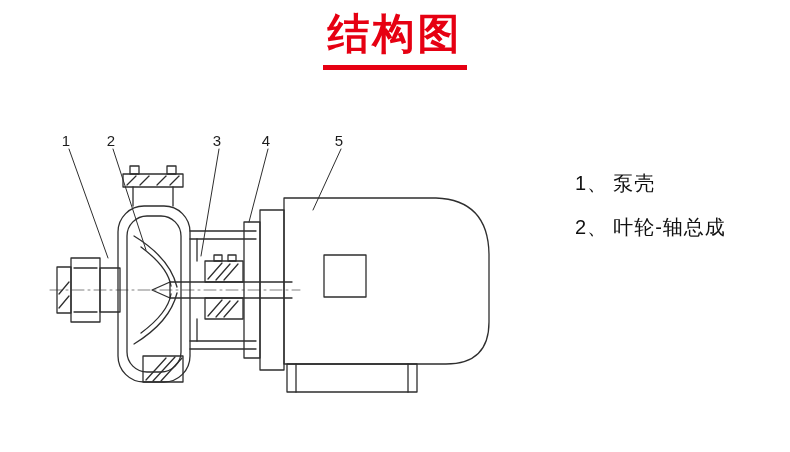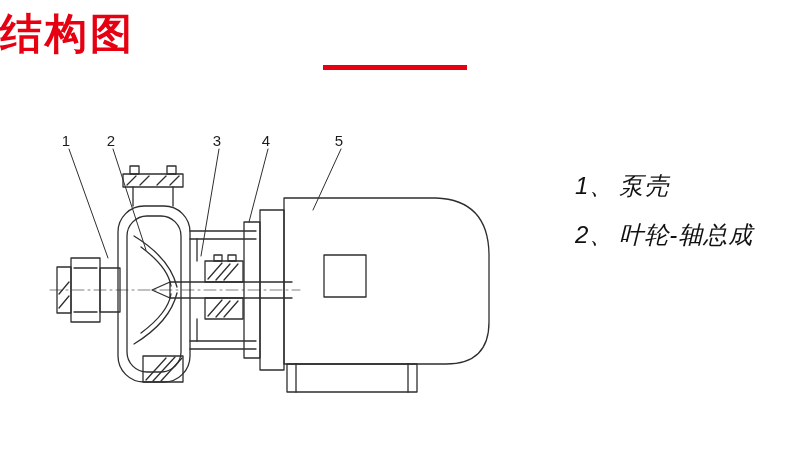--- a/index.html
+++ b/index.html
@@ -10,20 +10,21 @@
     width: 790px;
     height: 452px;
     background: #ffffff;
     overflow: hidden;
   }
   .title {
     position: absolute;
     top: 6px;
     left: 0;
     width: 100%;
+    text-align: center;
     font-size: 42px;
     font-weight: bold;
     letter-spacing: 3px;
     color: #e60012;
     font-family: "Liberation Sans", sans-serif;
   }
   .title-underline {
     position: absolute;
     top: 65px;
     left: 323px;
@@ -35,26 +36,25 @@
     position: absolute;
     left: 40px;
     top: 120px;
   }
   .legend {
     position: absolute;
     left: 575px;
     top: 170px;
   }
   .legend-row {
-    font-size: 24px;
+    font-size: 20px;
     color: #111111;
     letter-spacing: 1px;
     margin-bottom: 17px;
     white-space: nowrap;
-    font-style: italic;
   }
   .legend-row .num { margin-right: 5px; }
 </style>
 </head>
 <body>
 
 <div class="page">
 
   <h1 class="title">结构图</h1>
   <div class="title-underline"></div>

